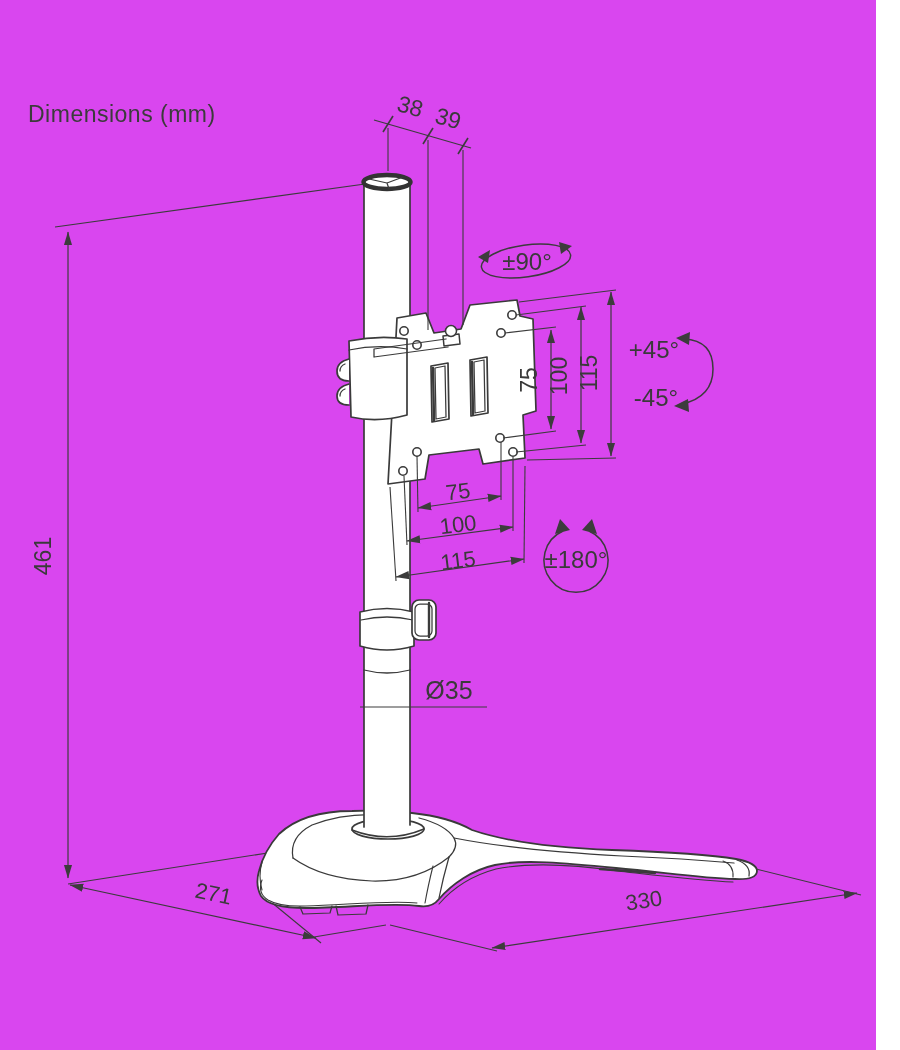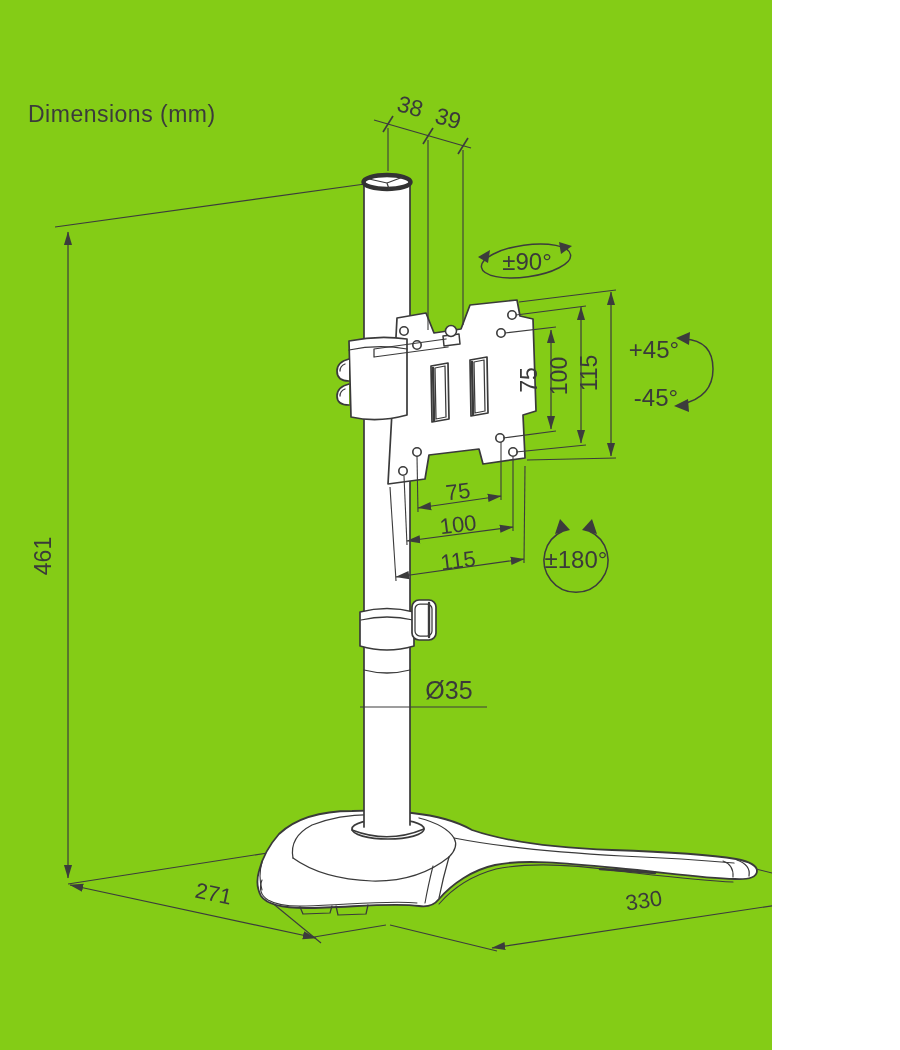--- a/index.html
+++ b/index.html
@@ -1,16 +1,16 @@
 <!DOCTYPE html>
 <html><head>
 <meta charset="utf-8">
 <style>
   html,body{margin:0;padding:0;background:#ffffff;}
-  .page{width:772px;height:1050px;position:relative;background:#84cc16;overflow:hidden;text-align:right;}
+  .page{width:876px;height:1050px;position:relative;background:#d946ef;overflow:hidden;text-align:right;}
   svg{display:block;}
   text{font-family:"Liberation Sans", sans-serif; fill:#3a3a3a;}
   .t22{font-size:22px;}
   .t23{font-size:23px;}
   .t24{font-size:24px;}
   .t25{font-size:25px;}
   .title{font-size:23px; letter-spacing:0.5px; fill:#3b3b3b;}
   .mid{text-anchor:middle;}
   .part{fill:none;stroke:#3a3a3a;stroke-width:1.7;stroke-linejoin:round;stroke-linecap:round;}
   .partf{fill:#ffffff;stroke:#3a3a3a;stroke-width:1.7;stroke-linejoin:round;stroke-linecap:round;}

